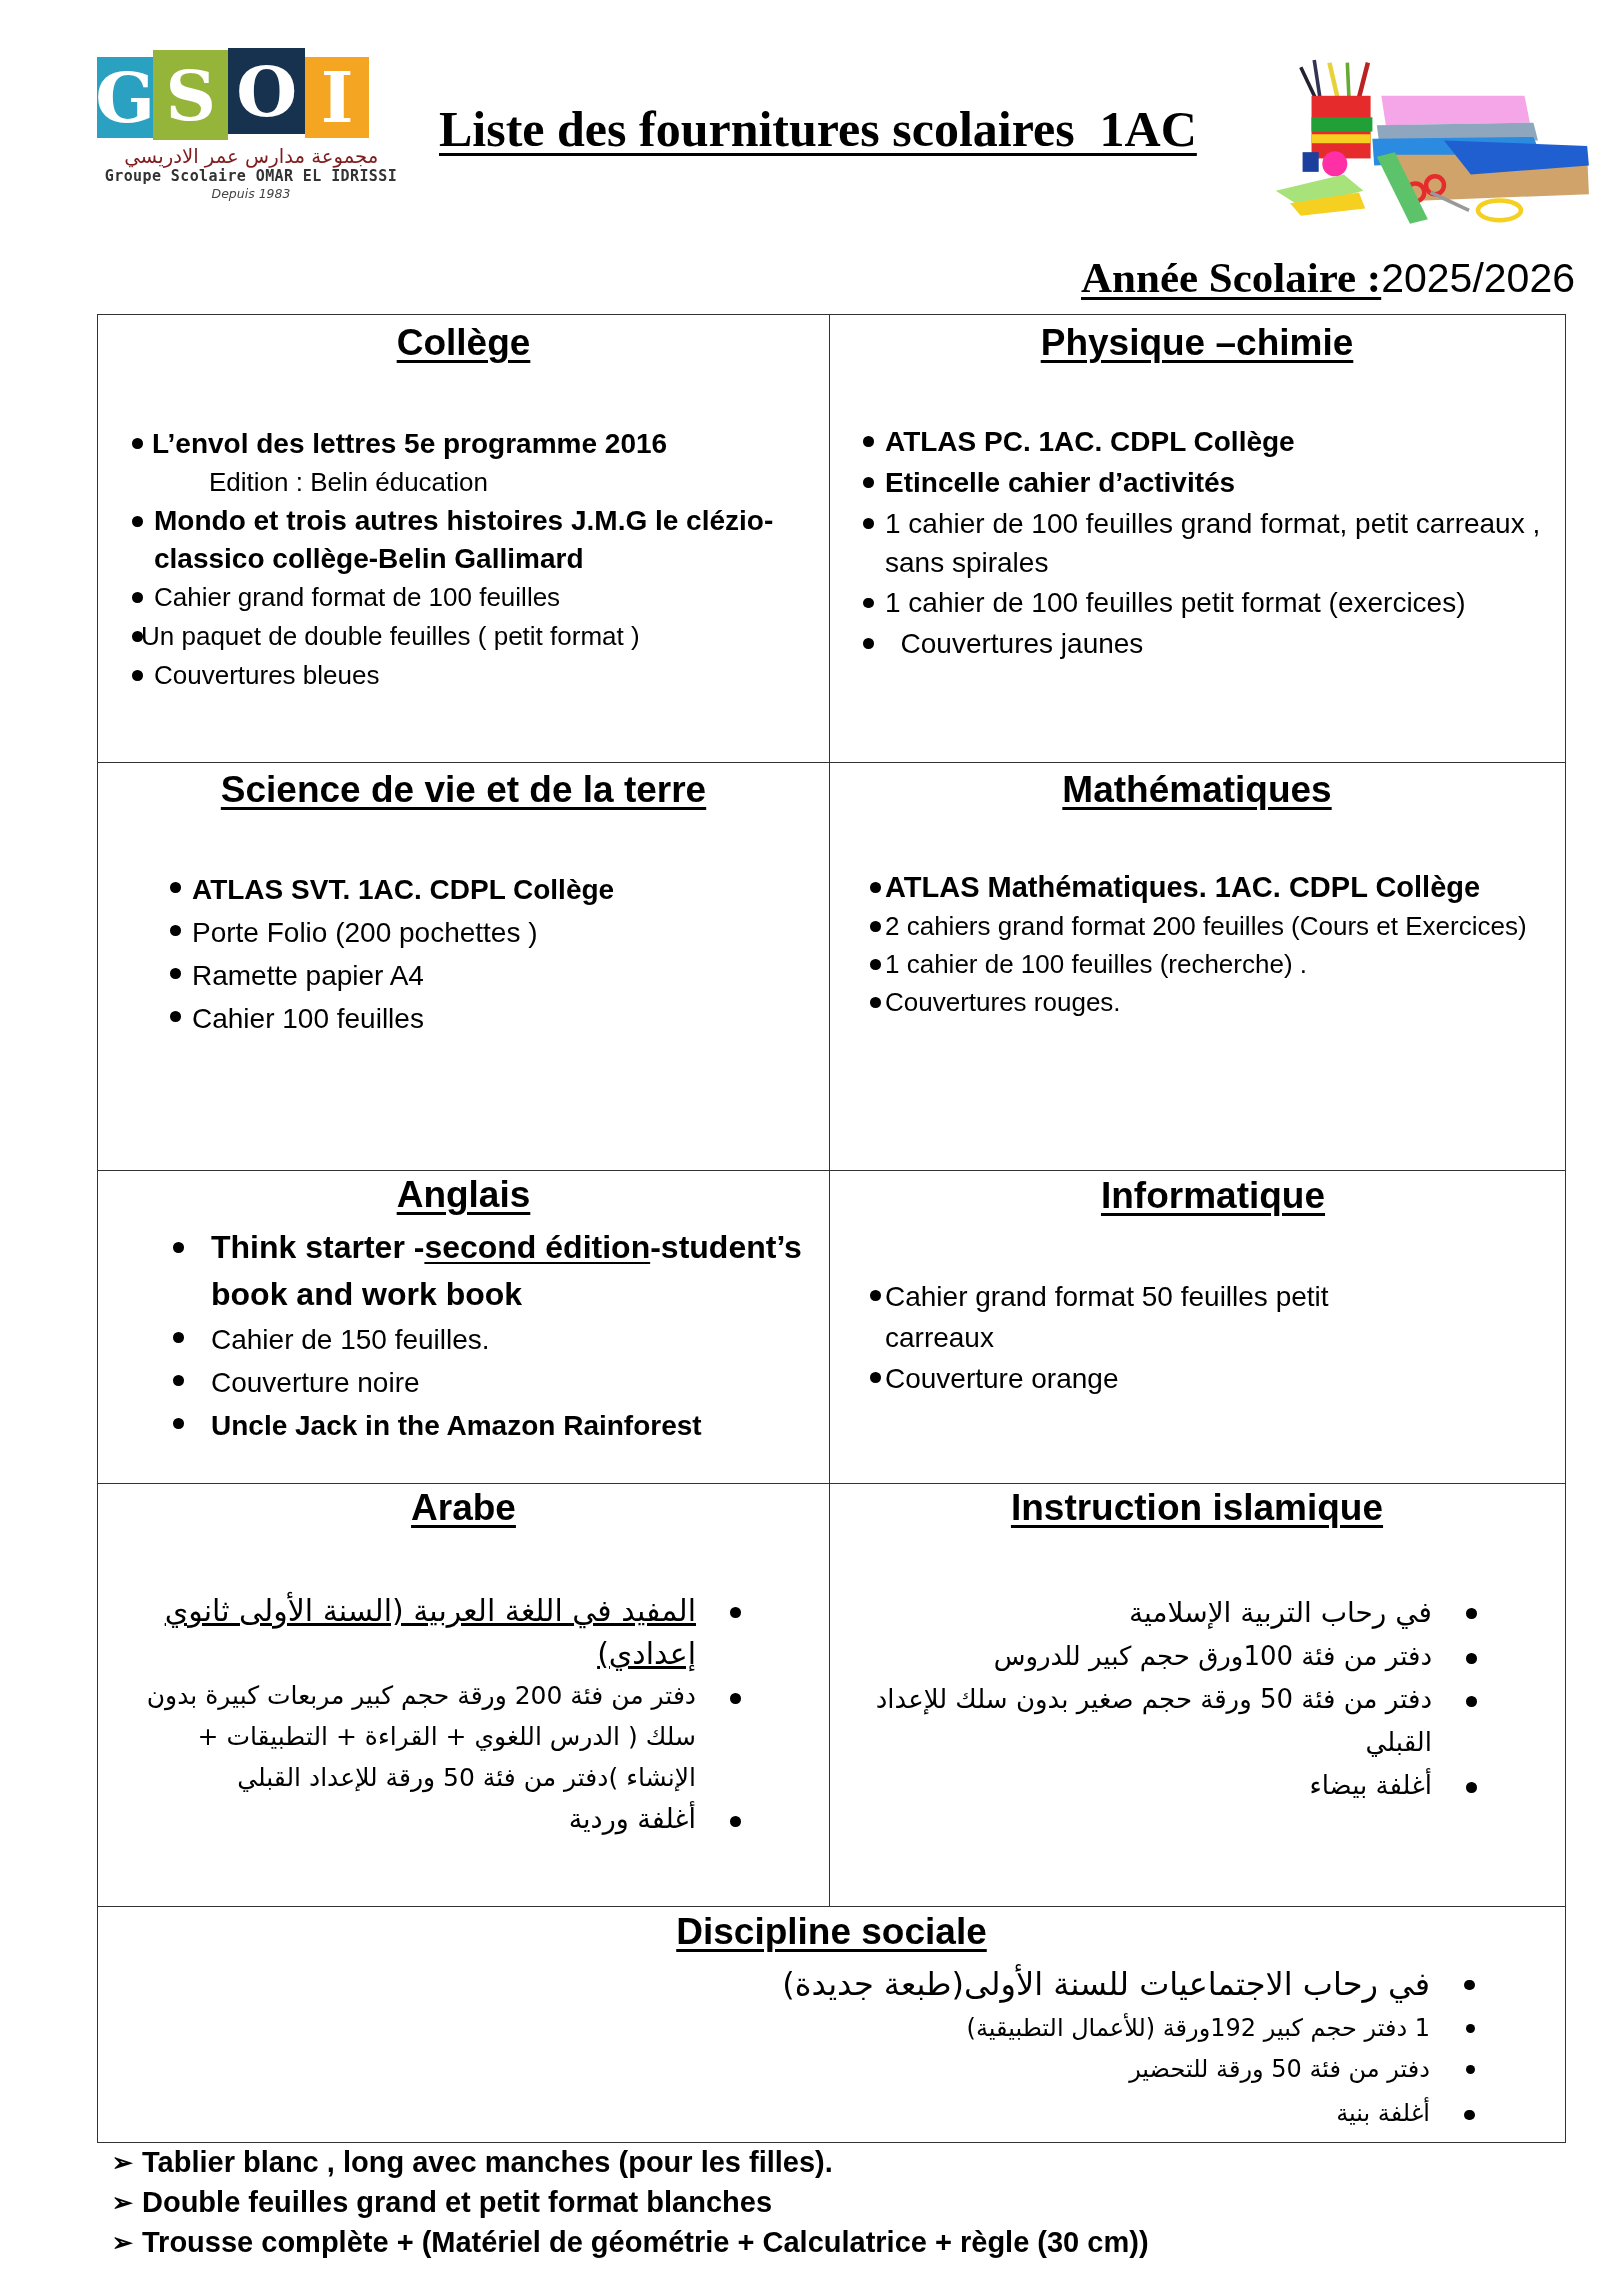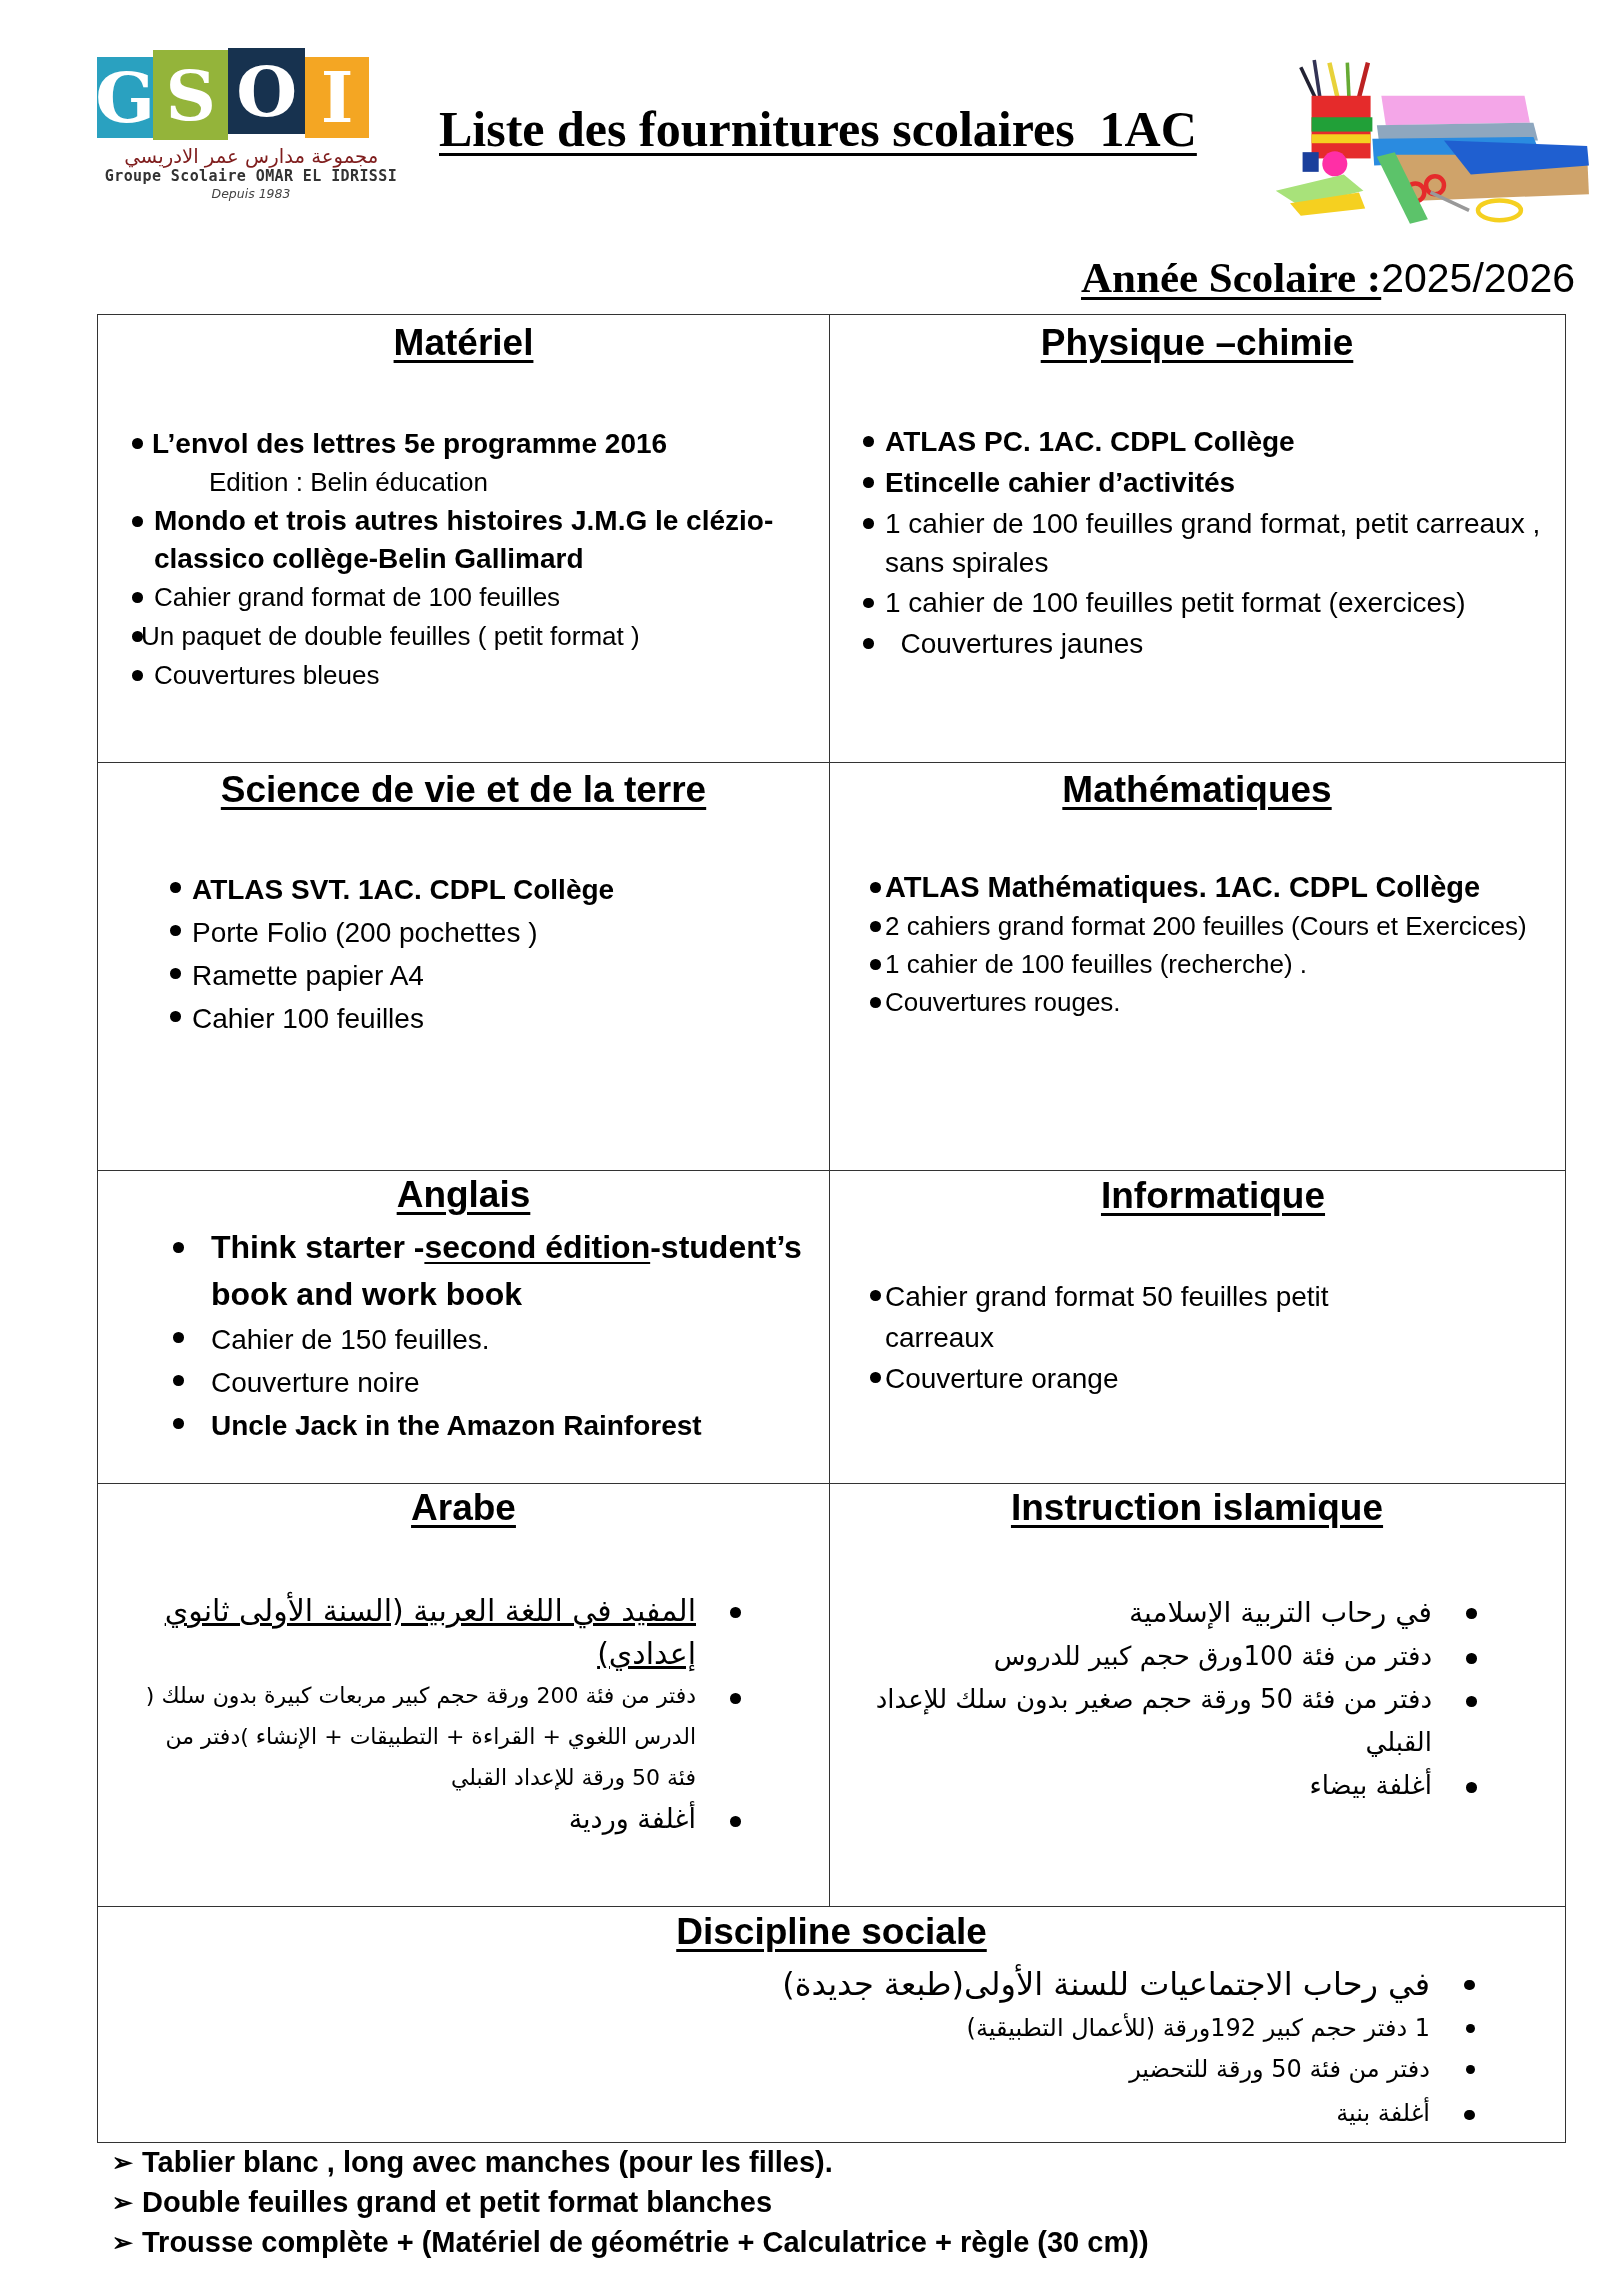--- a/index.html
+++ b/index.html
@@ -112,21 +112,21 @@
 
 <div class="abs table">
 
   <div class="vline" style="left:731px; height:1591px;"></div>
   <div class="hline" style="top:447px;"></div>
   <div class="hline" style="top:855px;"></div>
   <div class="hline" style="top:1168px;"></div>
   <div class="hline" style="top:1591px;"></div>
 
   <div class="cell" style="left:0; top:0; width:731px; height:447px;">
-    <div class="heading" style="top:7.2px;"><span>Matériel</span></div>
+    <div class="heading" style="top:7.2px;"><span>Collège</span></div>
     <ul class="items ltr" style="left:0; top:109px; width:725px;">
       <li class="b" style="padding-left:54px;"><span class="bul" style="left:34px;"></span><span>L’envol des lettres 5e programme 2016</span><span class="sub" style="padding-left:57px; font-size:26px;">Edition : Belin éducation</span></li>
       <li class="b" style="line-height:38px; padding-right:27px;"><span class="bul"></span><span>Mondo et trois autres histoires J.M.G le clézio-classico collège-Belin Gallimard</span></li>
       <li style="font-size:26px; line-height:39px;"><span class="bul"></span><span>Cahier grand format de 100 feuilles</span></li>
       <li style="font-size:26px; line-height:39px; padding-left:43px;"><span class="bul"></span><span>Un paquet de double feuilles ( petit format )</span></li>
       <li style="font-size:26px; line-height:39px;"><span class="bul"></span><span>Couvertures bleues</span></li>
     </ul>
   </div>
 
   <div class="cell" style="left:731px; top:0; width:736px; height:447px;">
@@ -175,21 +175,21 @@
     <ul class="items ltr" style="left:0; top:106px; width:573px;">
       <li style="line-height:41px;"><span class="bul" style="left:41px;"></span><span>Cahier grand format 50 feuilles petit carreaux</span></li>
       <li style="line-height:41px;"><span class="bul" style="left:41px;"></span><span>Couverture orange</span></li>
     </ul>
   </div>
 
   <div class="cell" style="left:0; top:1168px; width:731px; height:424px;">
     <div class="heading" style="top:3.6px;"><span>Arabe</span></div>
     <ul class="items rtl" style="right:54px; top:106px; width:645px;">
       <li style="font-size:30px; line-height:43px;text-decoration:underline;"><span class="bul"></span><span>المفيد في اللغة العربية (السنة الأولى ثانوي إعدادي)</span></li>
-      <li style="font-size:22px; line-height:41px;text-align:right;"><span class="bul"></span><span>دفتر من فئة 200 ورقة حجم  كبير مربعات كبيرة بدون سلك  ( الدرس اللغوي + القراءة + التطبيقات + الإنشاء )دفتر من فئة 50 ورقة للإعداد القبلي</span></li>
+      <li style="font-size:25px; line-height:41px;text-align:right;"><span class="bul"></span><span>دفتر من فئة 200 ورقة حجم  كبير مربعات كبيرة بدون سلك  ( الدرس اللغوي + القراءة + التطبيقات + الإنشاء )دفتر من فئة 50 ورقة للإعداد القبلي</span></li>
       <li style="font-size:27px; line-height:41px;"><span class="bul"></span><span>أغلفة وردية</span></li>
     </ul>
   </div>
 
   <div class="cell" style="left:731px; top:1168px; width:736px; height:424px;">
     <div class="heading" style="top:3.6px;"><span>Instruction islamique</span></div>
     <ul class="items rtl" style="right:54px; top:107px; width:663px;">
       <li style="font-size:28px; line-height:45px;"><span class="bul"></span><span>في رحاب التربية الإسلامية</span></li>
       <li style="font-size:26px; line-height:43px;"><span class="bul"></span><span>دفتر من فئة 100ورق  حجم كبير للدروس</span></li>
       <li style="font-size:26px; line-height:43px;"><span class="bul"></span><span>دفتر من فئة 50 ورقة حجم صغير بدون سلك للإعداد القبلي</span></li>

